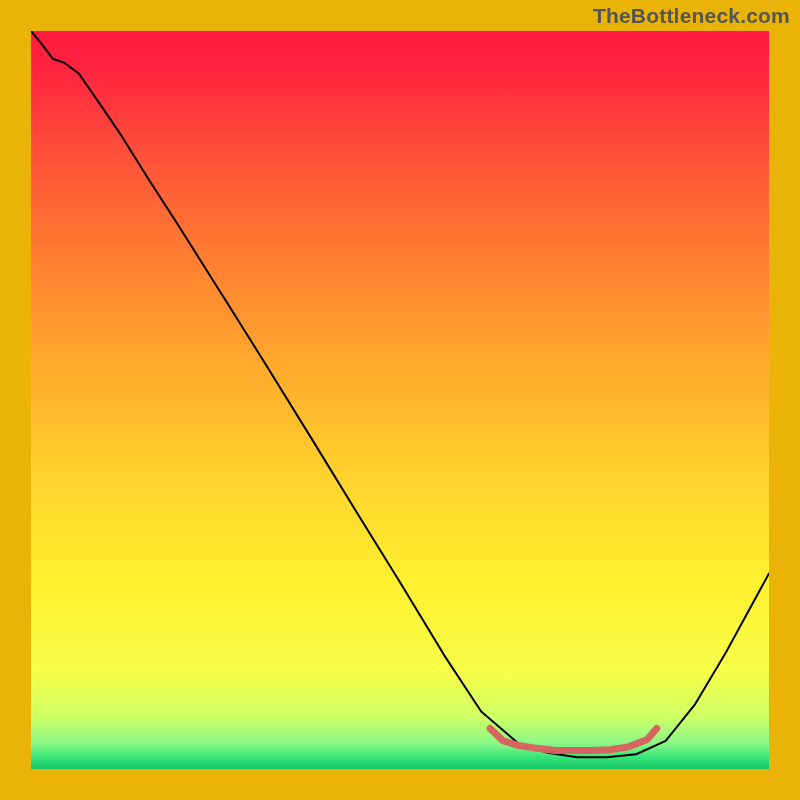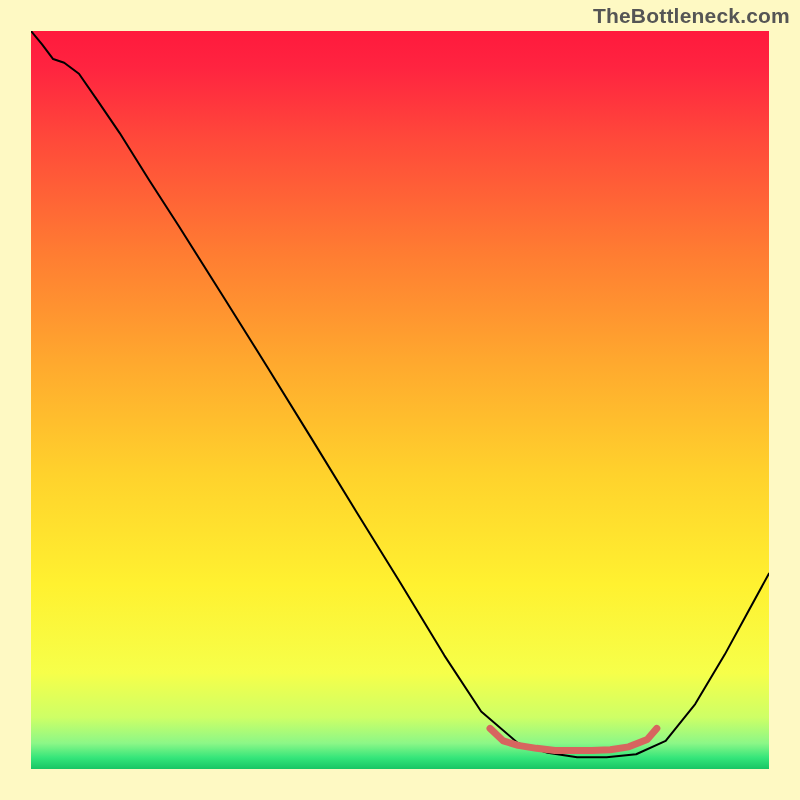--- a/index.html
+++ b/index.html
@@ -8,21 +8,21 @@
     width: 800px;
     height: 800px;
     background: #000;
     overflow: hidden;
     font-family: Arial, Helvetica, sans-serif;
   }
   .container {
     position: relative;
     width: 800px;
     height: 800px;
-    background: #fef9c3;
+    background: #eab308;
   }
   .watermark {
     position: absolute;
     top: 4px;
     right: 10px;
     color: #555555;
     font-size: 21px;
     font-weight: bold;
     z-index: 10;
     letter-spacing: 0.2px;

